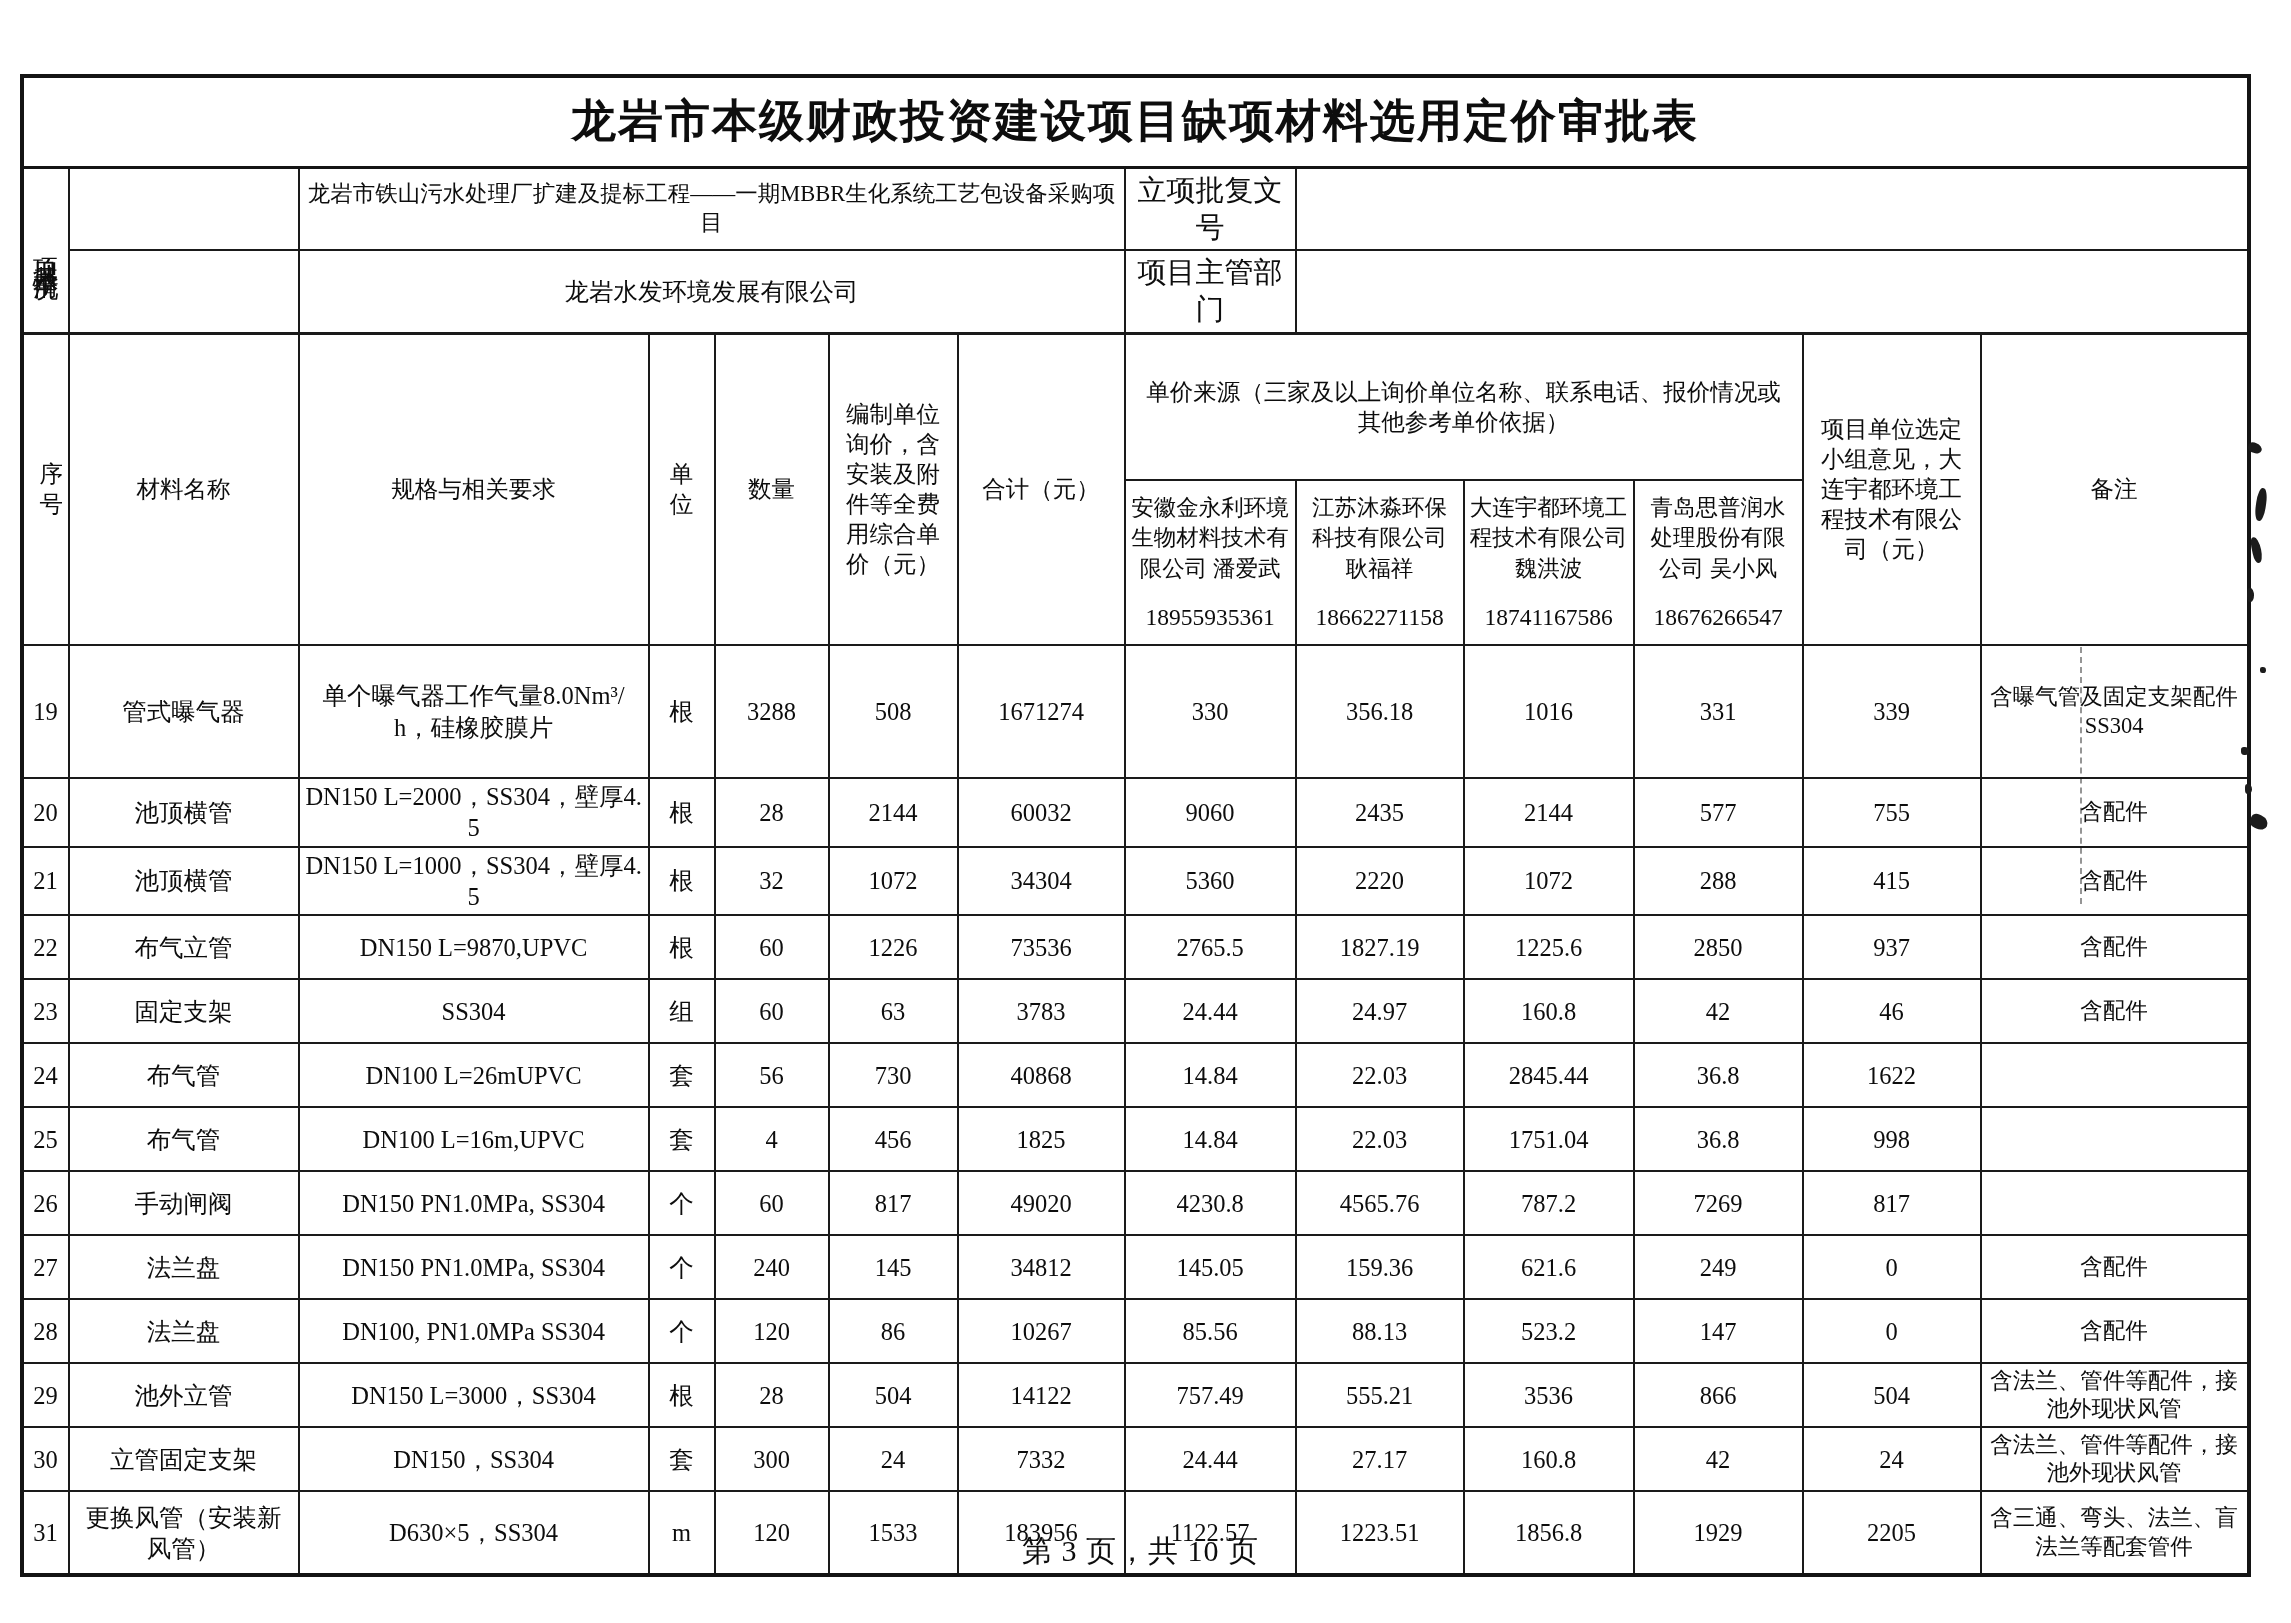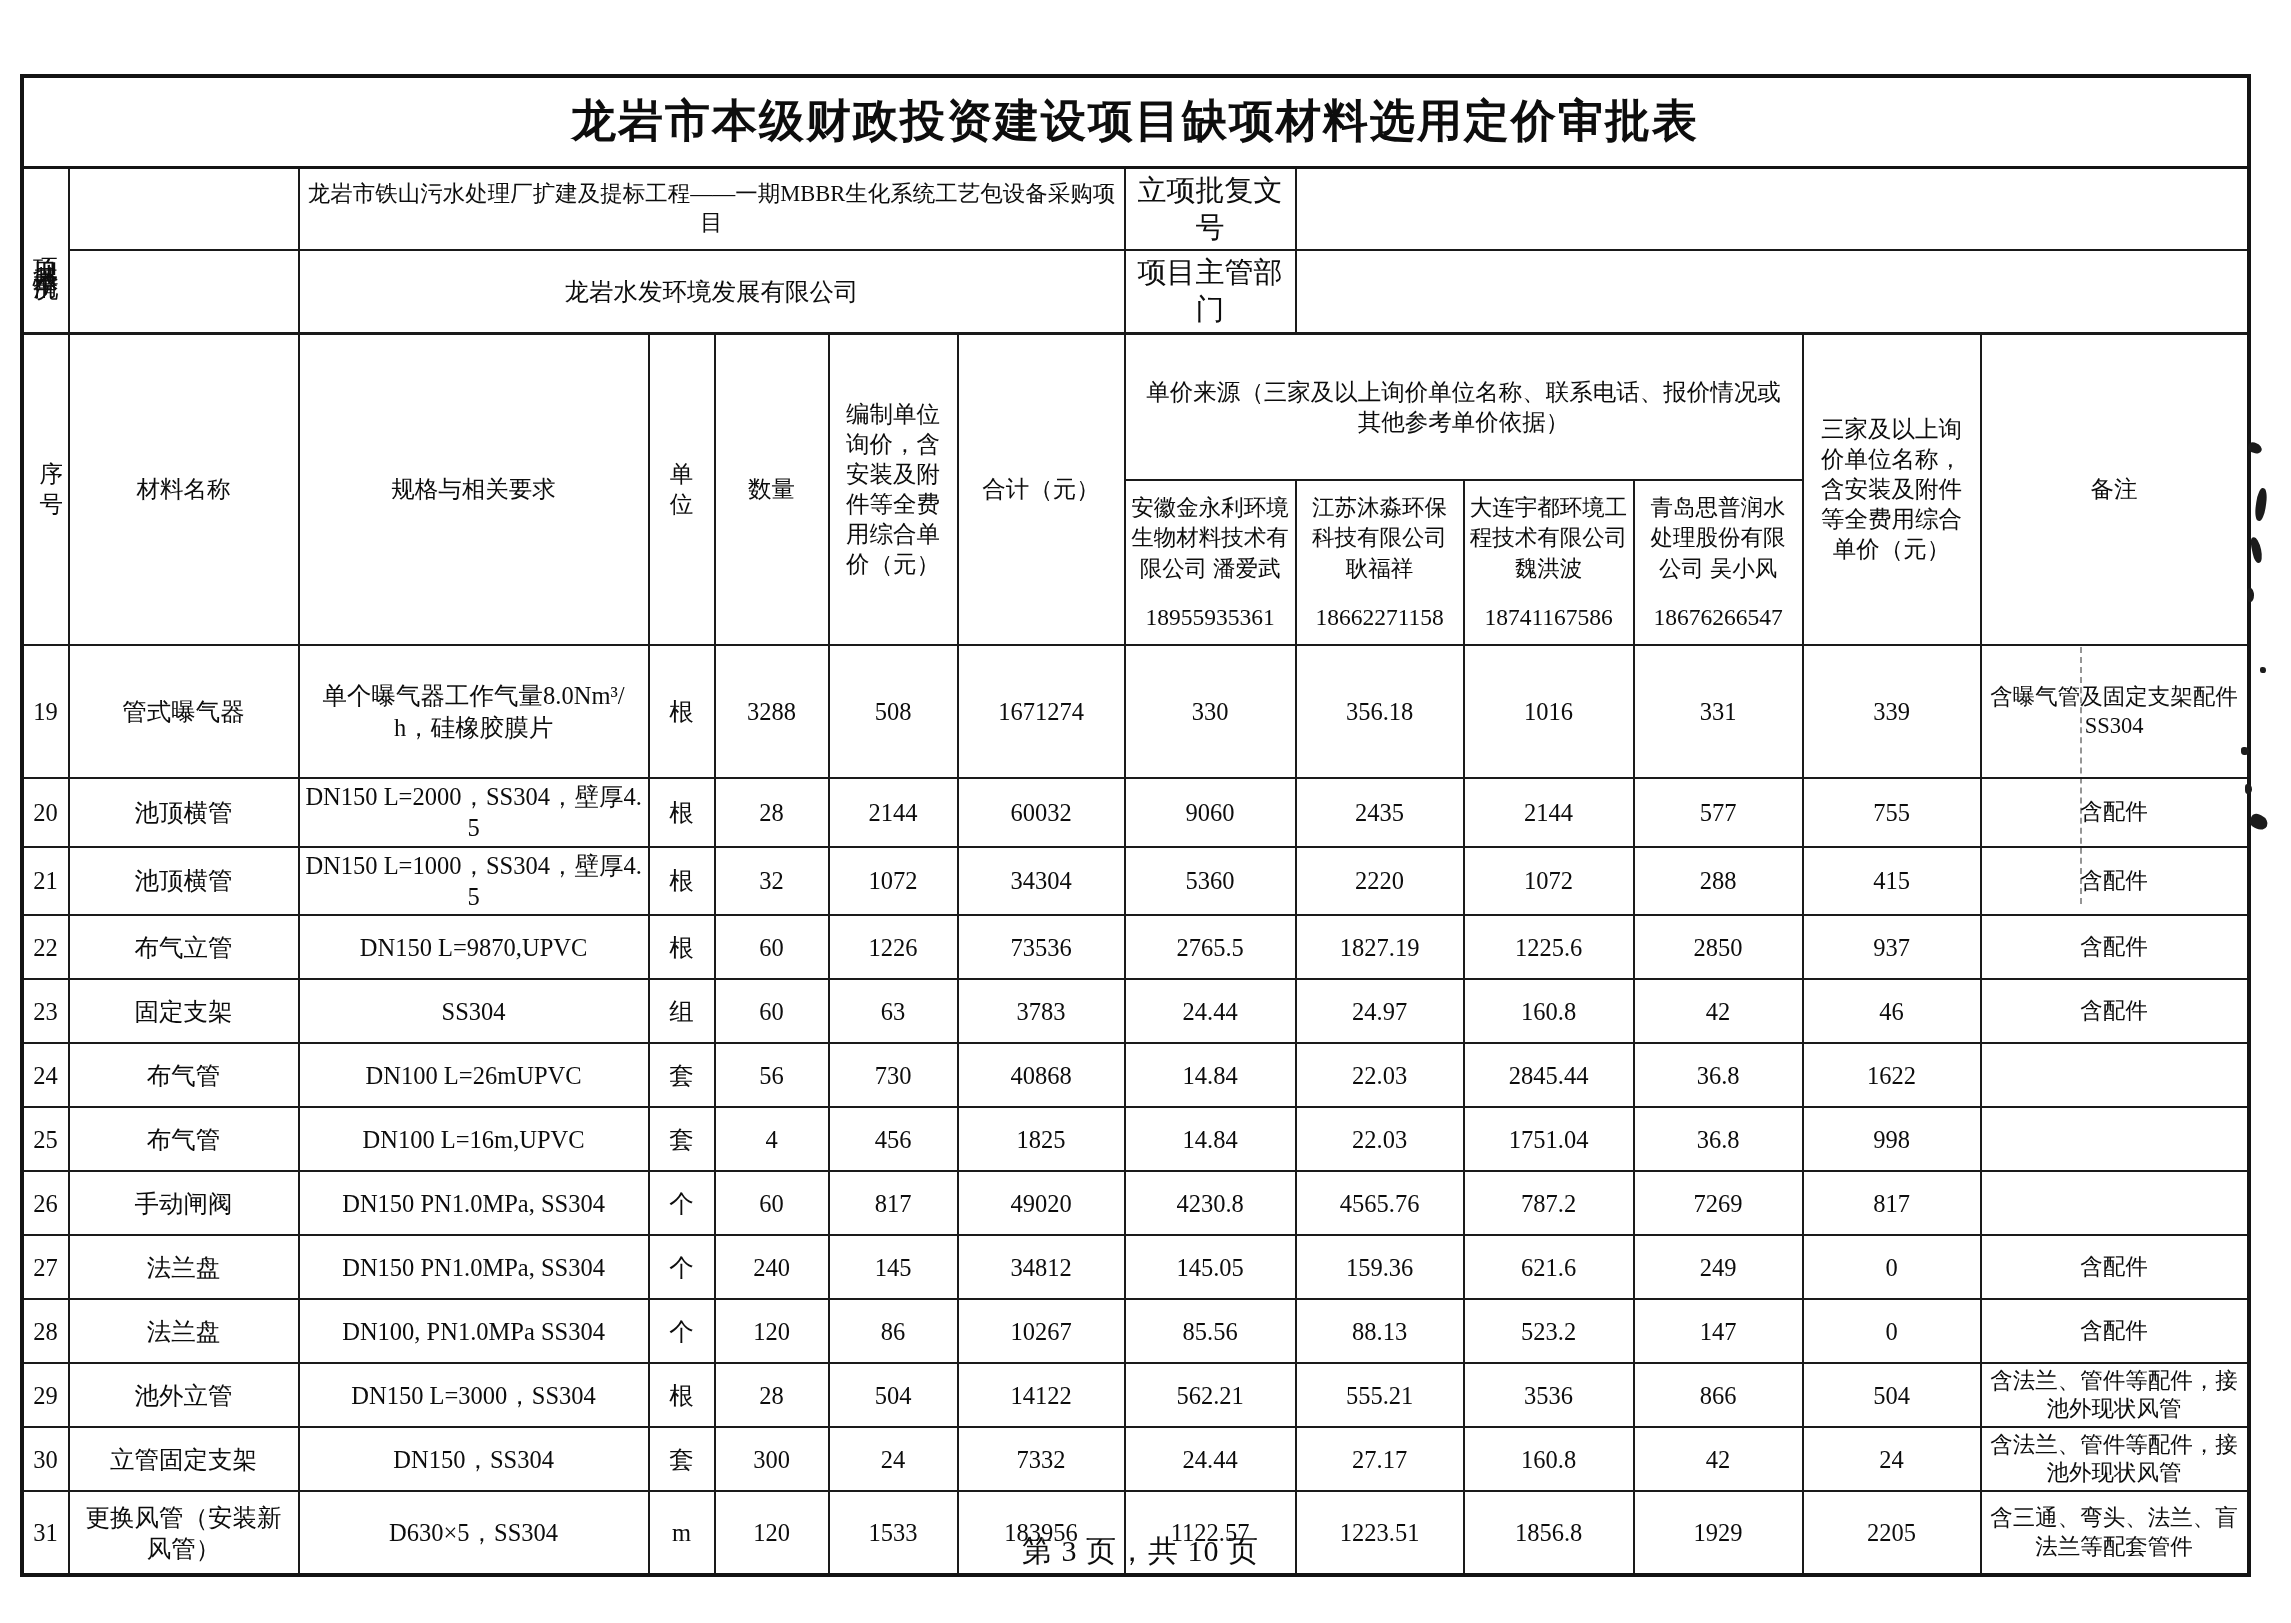--- a/index.html
+++ b/index.html
@@ -118,21 +118,21 @@
 
       <tr class="r-head-a">
         <td class="hd" rowspan="2">序号</td>
         <td class="hd" rowspan="2">材料名称</td>
         <td class="hd" rowspan="2">规格与相关要求</td>
         <td class="hd" rowspan="2">单位</td>
         <td class="hd" rowspan="2">数量</td>
         <td class="hd" rowspan="2">编制单位询价，含安装及附件等全费用综合单价（元）</td>
         <td class="hd" rowspan="2">合计（元）</td>
         <td class="hd" colspan="4">单价来源（三家及以上询价单位名称、联系电话、报价情况或其他参考单价依据）</td>
-        <td class="hd" rowspan="2">三家及以上询价单位名称，含安装及附件等全费用综合单价（元）</td>
+        <td class="hd" rowspan="2">项目单位选定小组意见，大连宇都环境工程技术有限公司（元）</td>
         <td class="hd" rowspan="2">备注</td>
       </tr>
 
       <tr class="r-head-b">
         <td class="supplier">
           <div class="s-name">安徽金永利环境生物材料技术有限公司 潘爱武</div>
           <div class="s-phone">18955935361</div>
         </td>
         <td class="supplier">
           <div class="s-name">江苏沐淼环保科技有限公司 耿福祥</div>
@@ -299,21 +299,21 @@
       <td class="remark">含配件</td>
     </tr>
         <tr class="row">
       <td>29</td>
       <td>池外立管</td>
       <td>DN150 L=3000，SS304</td>
       <td>根</td>
       <td>28</td>
       <td>504</td>
       <td>14122</td>
-      <td>562.21</td>
+      <td>757.49</td>
       <td>555.21</td>
       <td>3536</td>
       <td>866</td>
       <td>504</td>
       <td class="remark">含法兰、管件等配件，接池外现状风管</td>
     </tr>
         <tr class="row">
       <td>30</td>
       <td>立管固定支架</td>
       <td>DN150，SS304</td>

